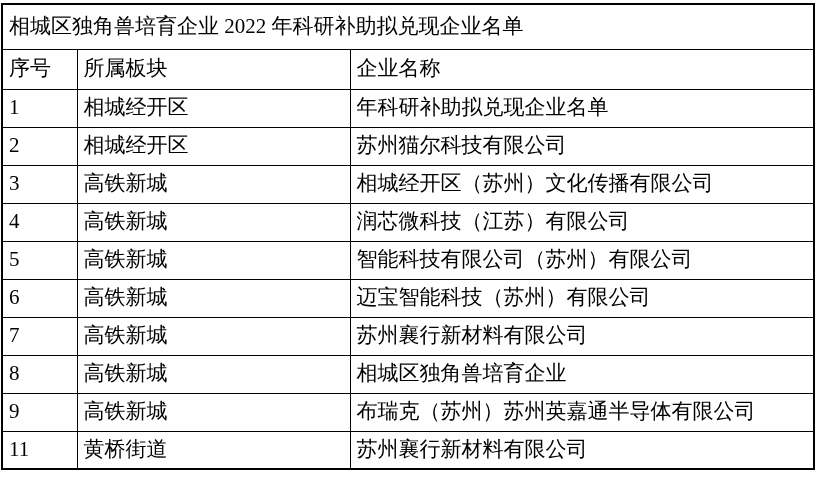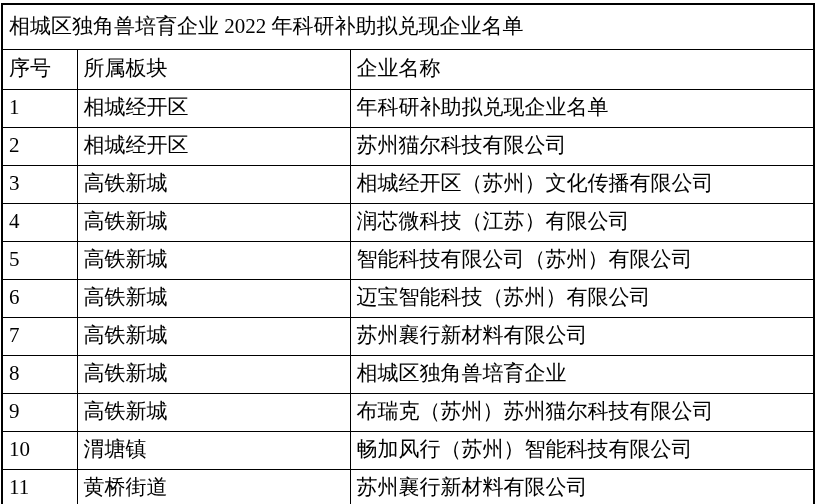--- a/index.html
+++ b/index.html
@@ -97,26 +97,21 @@
         <td>苏州襄行新材料有限公司</td>
       </tr>
       <tr class="data-row">
         <td>8</td>
         <td>高铁新城</td>
         <td>相城区独角兽培育企业</td>
       </tr>
       <tr class="data-row">
         <td>9</td>
         <td>高铁新城</td>
-        <td>布瑞克（苏州）苏州猫尔科技有限公司</td>
-      </tr>
-      <tr class="data-row">
-        <td>10</td>
-        <td>渭塘镇</td>
-        <td>畅加风行（苏州）智能科技有限公司</td>
+        <td>布瑞克（苏州）苏州英嘉通半导体有限公司</td>
       </tr>
       <tr class="data-row">
         <td>11</td>
         <td>黄桥街道</td>
         <td>苏州襄行新材料有限公司</td>
       </tr>
     </tbody>
 </table>
 
 </body></html>

